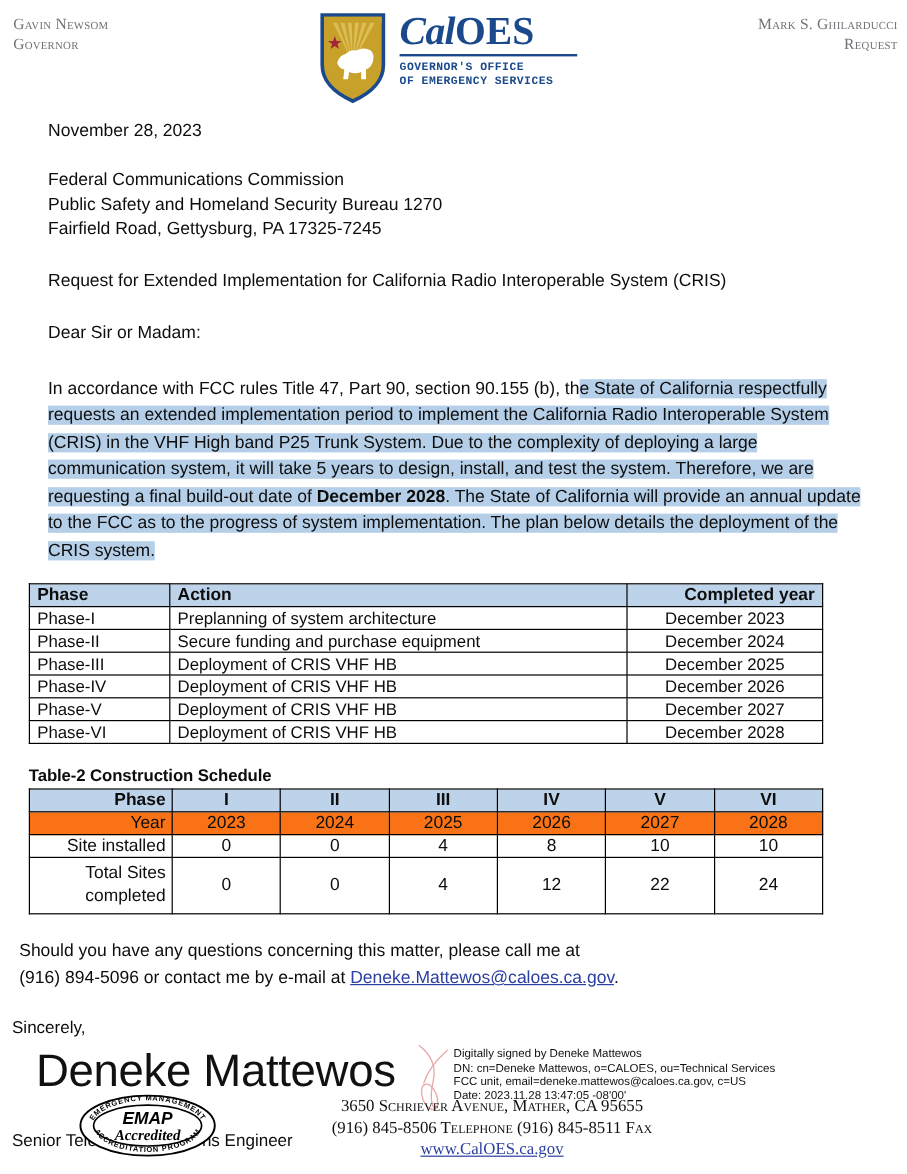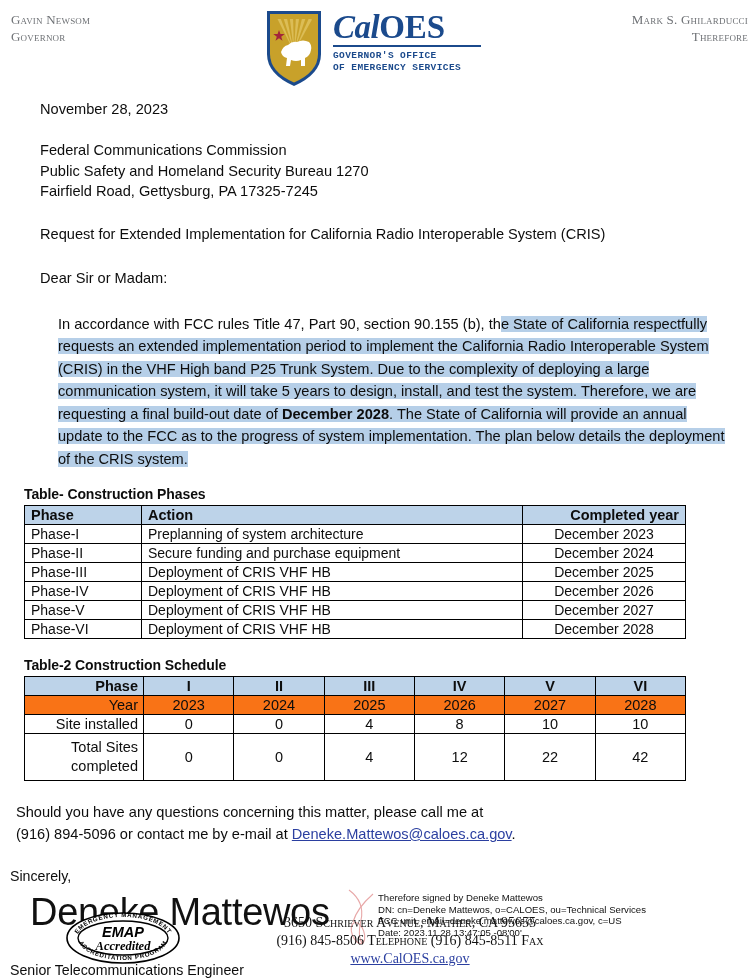--- a/index.html
+++ b/index.html
@@ -104,21 +104,20 @@
   }
   .date-line { margin-top: 4px; }
   .addr { margin-top: 20px; }
   .addr div { line-height: 20.5px; }
   .subject { margin-top: 22px; }
   .salutation { margin-top: 23px; }
   .para {
     margin-top: 24px;
     text-align: left;
     line-height: 22.5px;
-    margin-left: 18px;
   }
   .sel { background: #b6cfe8; }
   .bold { font-weight: bold; }
 
   
   .tbl-block { margin-top: 16px; padding-left: 24px; padding-right: 70px; }
   .tbl-caption {
     font-weight: bold;
     font-size: 14px;
     margin-bottom: 3px;
@@ -242,21 +241,21 @@
 
   <div class="letterhead">
 
     <div class="lh-left">
       <span class="lh-l1">Gavin Newsom</span>
       <span class="lh-l2">Governor</span>
     </div>
 
     <div class="lh-right">
       <span class="lh-l1">Mark S. Ghilarducci</span>
-      <span class="lh-l2">Therefore</span>
+      <span class="lh-l2">Request</span>
     </div>
 
     <div class="logo-wrap">
       <svg class="shield" viewBox="0 0 62 80">
         <path d="M4 3 L58 3 L58 46 Q58 66 31 78 Q4 66 4 46 Z" fill="#1b4a8c"></path>
         <path d="M7 6 L55 6 L55 46 Q55 64 31 74.5 Q7 64 7 46 Z" fill="#c8a12a"></path>
         <g fill="#e0c25e" opacity="0.85">
           <path d="M31 44 L14 10 L17 9 Z"></path>
           <path d="M31 44 L20 8.5 L23.5 8 Z"></path>
           <path d="M31 44 L26.5 7.8 L30 7.7 Z"></path>
@@ -294,21 +293,20 @@
     </div>
 
     <div class="subject">Request for Extended Implementation for California Radio Interoperable System (CRIS)</div>
 
     <div class="salutation">Dear Sir or Madam:</div>
 
     <div class="para"><span>In accordance with FCC rules Title 47, Part 90, section 90.155 (b), th</span><span class="sel">e State of California respectfully requests an extended implementation period to implement the California Radio Interoperable System (CRIS) in the VHF High band P25 Trunk System.  Due to the complexity of deploying a large communication system, it will take 5 years to design, install, and test the system.  Therefore, we are requesting a final build-out date of </span><span class="sel bold">December 2028</span><span class="sel">.  The State of California will provide an annual update to the FCC as to the progress of system implementation.  The plan below details the deployment of the CRIS system.</span></div>
   </div>
 
   <div class="tbl-block">
-    <div class="tbl-caption">Table- Construction Phases</div>
     <table class="t1">
       <thead>
         <tr>
           <th class="c-phase">Phase</th>
           <th>Action</th>
           <th class="c-year">Completed year</th>
         </tr>
       </thead>
       <tbody>
         <tr>
@@ -376,21 +374,21 @@
           <td>10</td>
           <td>10</td>
         </tr>
         <tr class="tall">
           <td class="rowlab">Total Sites completed</td>
           <td>0</td>
           <td>0</td>
           <td>4</td>
           <td>12</td>
           <td>22</td>
-          <td>42</td>
+          <td>24</td>
         </tr>
       </tbody>
     </table>
   </div>
 
   <div class="closing">
     <div>Should you have any questions concerning this matter, please call me at</div>
     <div><span>(916) 894-5096 or contact me by e-mail at </span><a class="link" href="#">Deneke.Mattewos@caloes.ca.gov</a><span>.</span></div>
   </div>
 
@@ -401,21 +399,21 @@
 
     <svg class="sig-flourish" viewBox="0 0 44 62">
       <g fill="none" stroke="#e8a8a8" stroke-width="1.1">
         <path d="M6 4 Q22 16 18 34 Q14 52 20 58"></path>
         <path d="M30 8 Q14 22 10 36"></path>
         <ellipse cx="15" cy="47" rx="6" ry="11" transform="rotate(-20 15 47)"></ellipse>
       </g>
     </svg>
 
     <div class="sig-details">
-      <div>Therefore signed by Deneke Mattewos</div>
+      <div>Digitally signed by Deneke Mattewos</div>
       <div>DN: cn=Deneke Mattewos, o=CALOES, ou=Technical Services</div>
       <div>FCC unit, email=deneke.mattewos@caloes.ca.gov, c=US</div>
       <div>Date: 2023.11.28 13:47:05 -08'00'</div>
     </div>
   </div>
 
   <div class="sig-title">Senior  Telecommunications  Engineer</div>
 
   <div class="footer">
 

